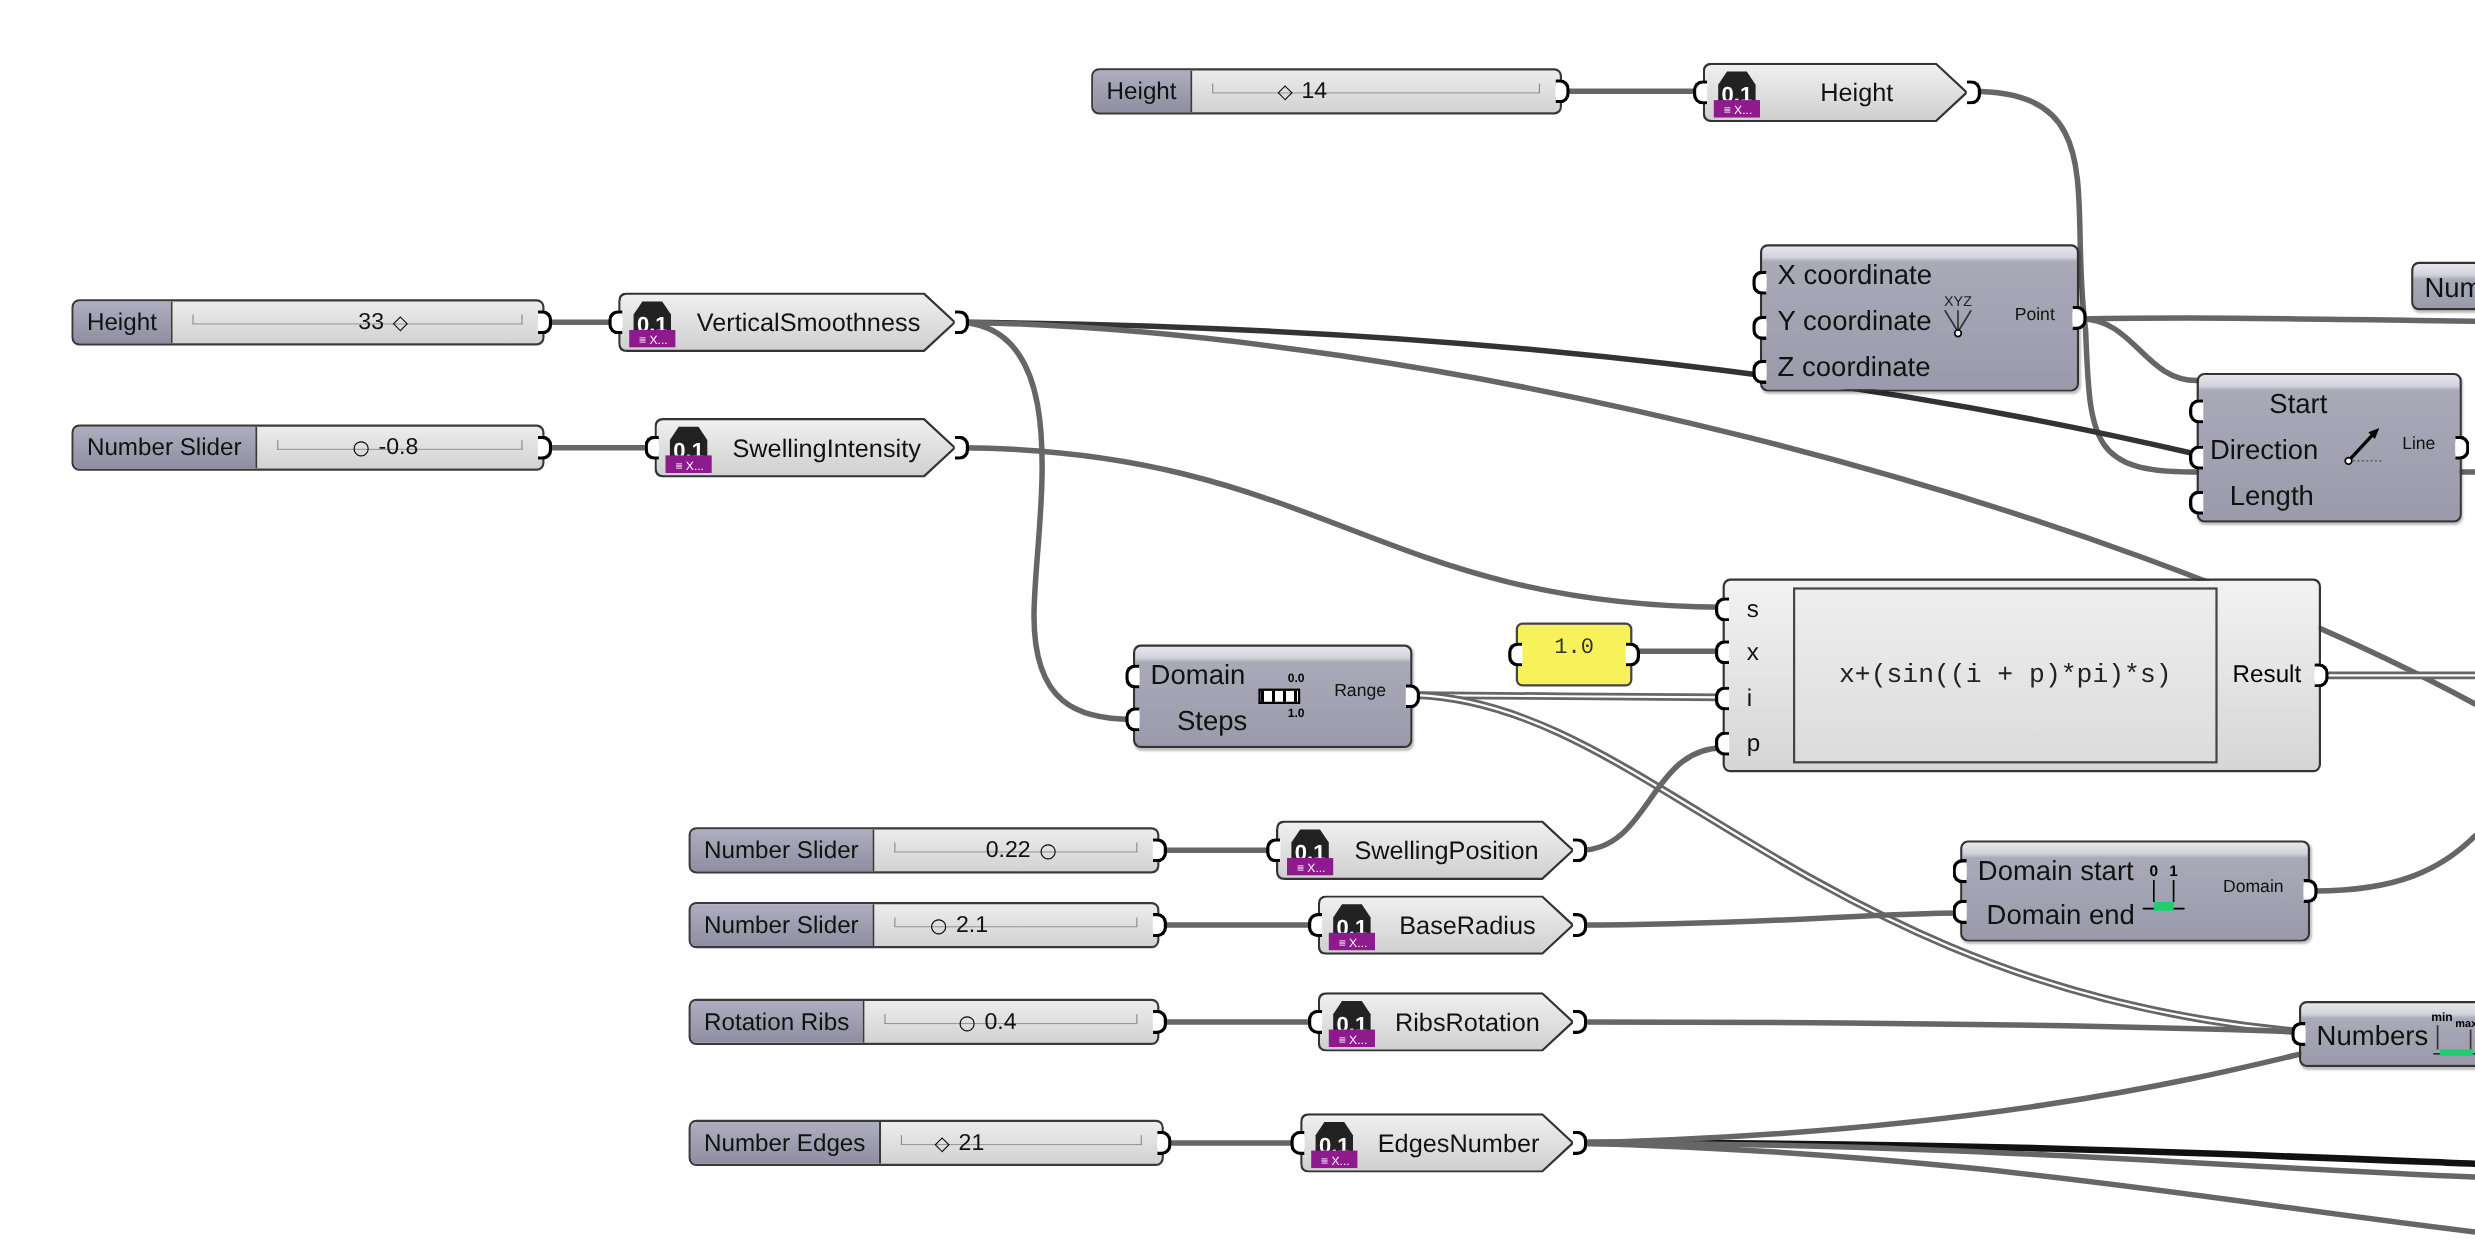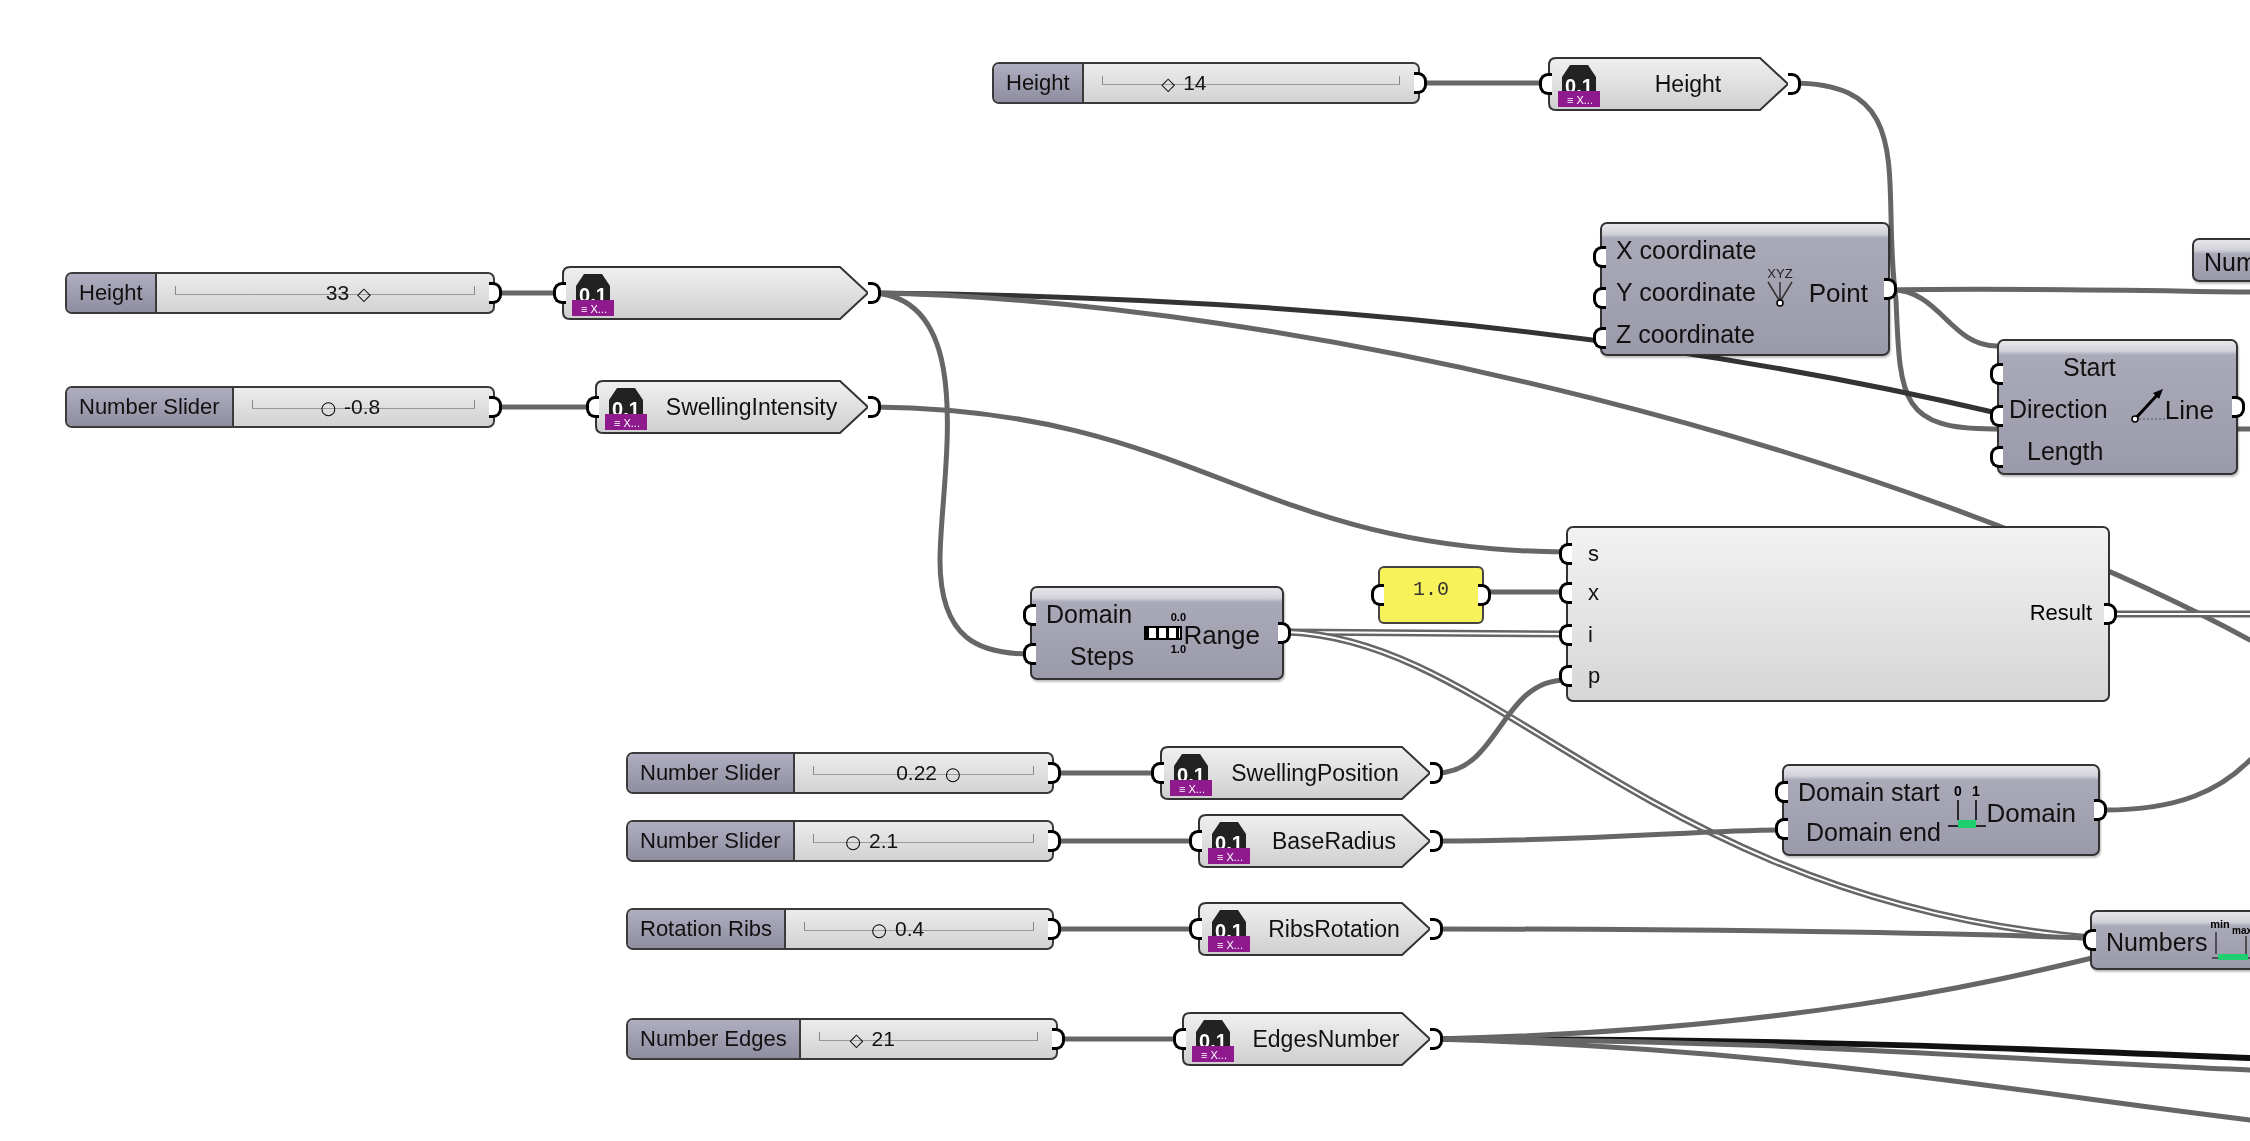--- a/index.html
+++ b/index.html
@@ -19,21 +19,21 @@
   
   .param { height:54px; }
   .param svg.shape { position:absolute; left:0; top:0; width:100%; height:100%; }
   .param .ptext { position:absolute; left:74px; right:36px; top:0; bottom:0; display:flex; align-items:center; justify-content:center; font-size:23px; color:#111; font-family:"Liberation Sans", sans-serif; white-space:nowrap; }
   .param .picon { position:absolute; left:8px; top:6px; width:54px; height:44px; }
   .param .port-in { top:50%; transform:translateY(-50%); }
   .param .port-out { right:-11px; }
   
   .box { border:2px solid #333; border-radius:7px; background:linear-gradient(#e6e6ea 0px,#d2d2da 10px,#a9a9b8 14px,#9a9aaa 100%); box-shadow:1px 2px 2px rgba(0,0,0,0.25);}
   .box .in-lbl { position:absolute; font-size:25px; color:#111; font-family:"Liberation Sans", sans-serif; white-space:nowrap; }
-  .box .out-lbl { position:absolute; font-size:26px; color:#111; font-family:"Liberation Sans", sans-serif; white-space:nowrap; }
+  .box .out-lbl { position:absolute; font-size:16px; color:#111; font-family:"Liberation Sans", sans-serif; white-space:nowrap; }
   .box .port-in { transform:translateY(-50%); }
   .panel { background:#f7f25a; border:2px solid #444; border-radius:6px; font-family:"Liberation Mono", monospace; font-size:20px; color:#333; display:flex; align-items:flex-start; justify-content:center; padding-top:10px; box-sizing:border-box;}
   .panel .port-in { top:50%; transform:translateY(-50%); }
   .expr { border:2px solid #333; border-radius:7px; background:linear-gradient(#f2f2f2,#d6d6d6); }
   .expr .inner { position:absolute; left:62px; right:92px; top:6px; bottom:6px; border:2px solid #444; background:linear-gradient(#eeeeee,#dcdcdc); display:flex; align-items:center; justify-content:center; font-family:"Liberation Mono", monospace; font-size:24px; color:#222; white-space:nowrap;}
   .expr .vlbl { position:absolute; left:20px; font-size:22px; color:#111; font-family:"Liberation Sans", sans-serif; transform:translateY(-50%);}
   .expr .port-in { transform:translateY(-50%); }
 </style>
 </head>
 <body>
@@ -197,20 +197,21 @@
 <div class="comp param" style="left:562px;top:266px;width:308px;">
   <svg class="shape" viewBox="0 0 308 54" preserveAspectRatio="none">
       <path d="M8 1 H278 L306 27 L278 53 H8 Q1 53 1 46 V8 Q1 1 8 1 Z" fill="url(#pg)" stroke="#333" stroke-width="2"></path>
     </svg>
   <svg class="picon" viewBox="0 0 54 44">
       <polygon points="14,2 32,2 40,14 40,30 32,40 14,40 6,30 6,14" fill="#222"></polygon>
       <text x="23" y="30" text-anchor="middle" font-size="20" font-weight="bold" fill="#fff" font-family="Liberation Sans, sans-serif">0.1</text>
       <rect x="2" y="28" width="42" height="16" fill="#8e1a8e"></rect>
       <text x="24" y="41" text-anchor="middle" font-size="11" fill="#fff" font-family="Liberation Sans, sans-serif">≡ X...</text>
     </svg>
+  <div class="ptext">VerticalSmoothness</div>
   <div class="port-in"></div>
   <div class="port-out"></div>
 </div>
 
 <div class="comp param" style="left:595px;top:380px;width:275px;">
   <svg class="shape" viewBox="0 0 275 54" preserveAspectRatio="none">
       <path d="M8 1 H245 L273 27 L245 53 H8 Q1 53 1 46 V8 Q1 1 8 1 Z" fill="url(#pg)" stroke="#333" stroke-width="2"></path>
     </svg>
   <svg class="picon" viewBox="0 0 54 44">
       <polygon points="14,2 32,2 40,14 40,30 32,40 14,40 6,30 6,14" fill="#222"></polygon>
@@ -342,20 +343,21 @@
 
 <div class="comp expr" style="left:1566px;top:526px;width:544px;height:176px;">
   <div class="port-in" style="top:15%;"></div>
   <div class="port-in" style="top:38%;"></div>
   <div class="port-in" style="top:62%;"></div>
   <div class="port-in" style="top:86%;"></div>
   <div class="vlbl" style="top:15%;">s</div>
   <div class="vlbl" style="top:38%;">x</div>
   <div class="vlbl" style="top:62%;">i</div>
   <div class="vlbl" style="top:86%;">p</div>
+  <div class="inner">x+(sin((i + p)*pi)*s)</div>
   <div class="out-lbl" style="position:absolute;right:16px;top:72px;font-size:22px;font-family:Liberation Sans, sans-serif;">Result</div>
   <div class="port-out"></div>
 </div>
 
 <div class="comp box" style="left:1782px;top:764px;width:318px;height:92px;">
   <div class="port-in" style="top:30%;"></div>
   <div class="port-in" style="top:72%;"></div>
   <div class="in-lbl" style="left:14px;top:12px;">Domain start</div>
   <div class="in-lbl" style="left:22px;top:52px;">Domain end</div>
   <svg style="position:absolute;left:160px;top:16px;width:46px;height:56px;" viewBox="0 0 46 56">

